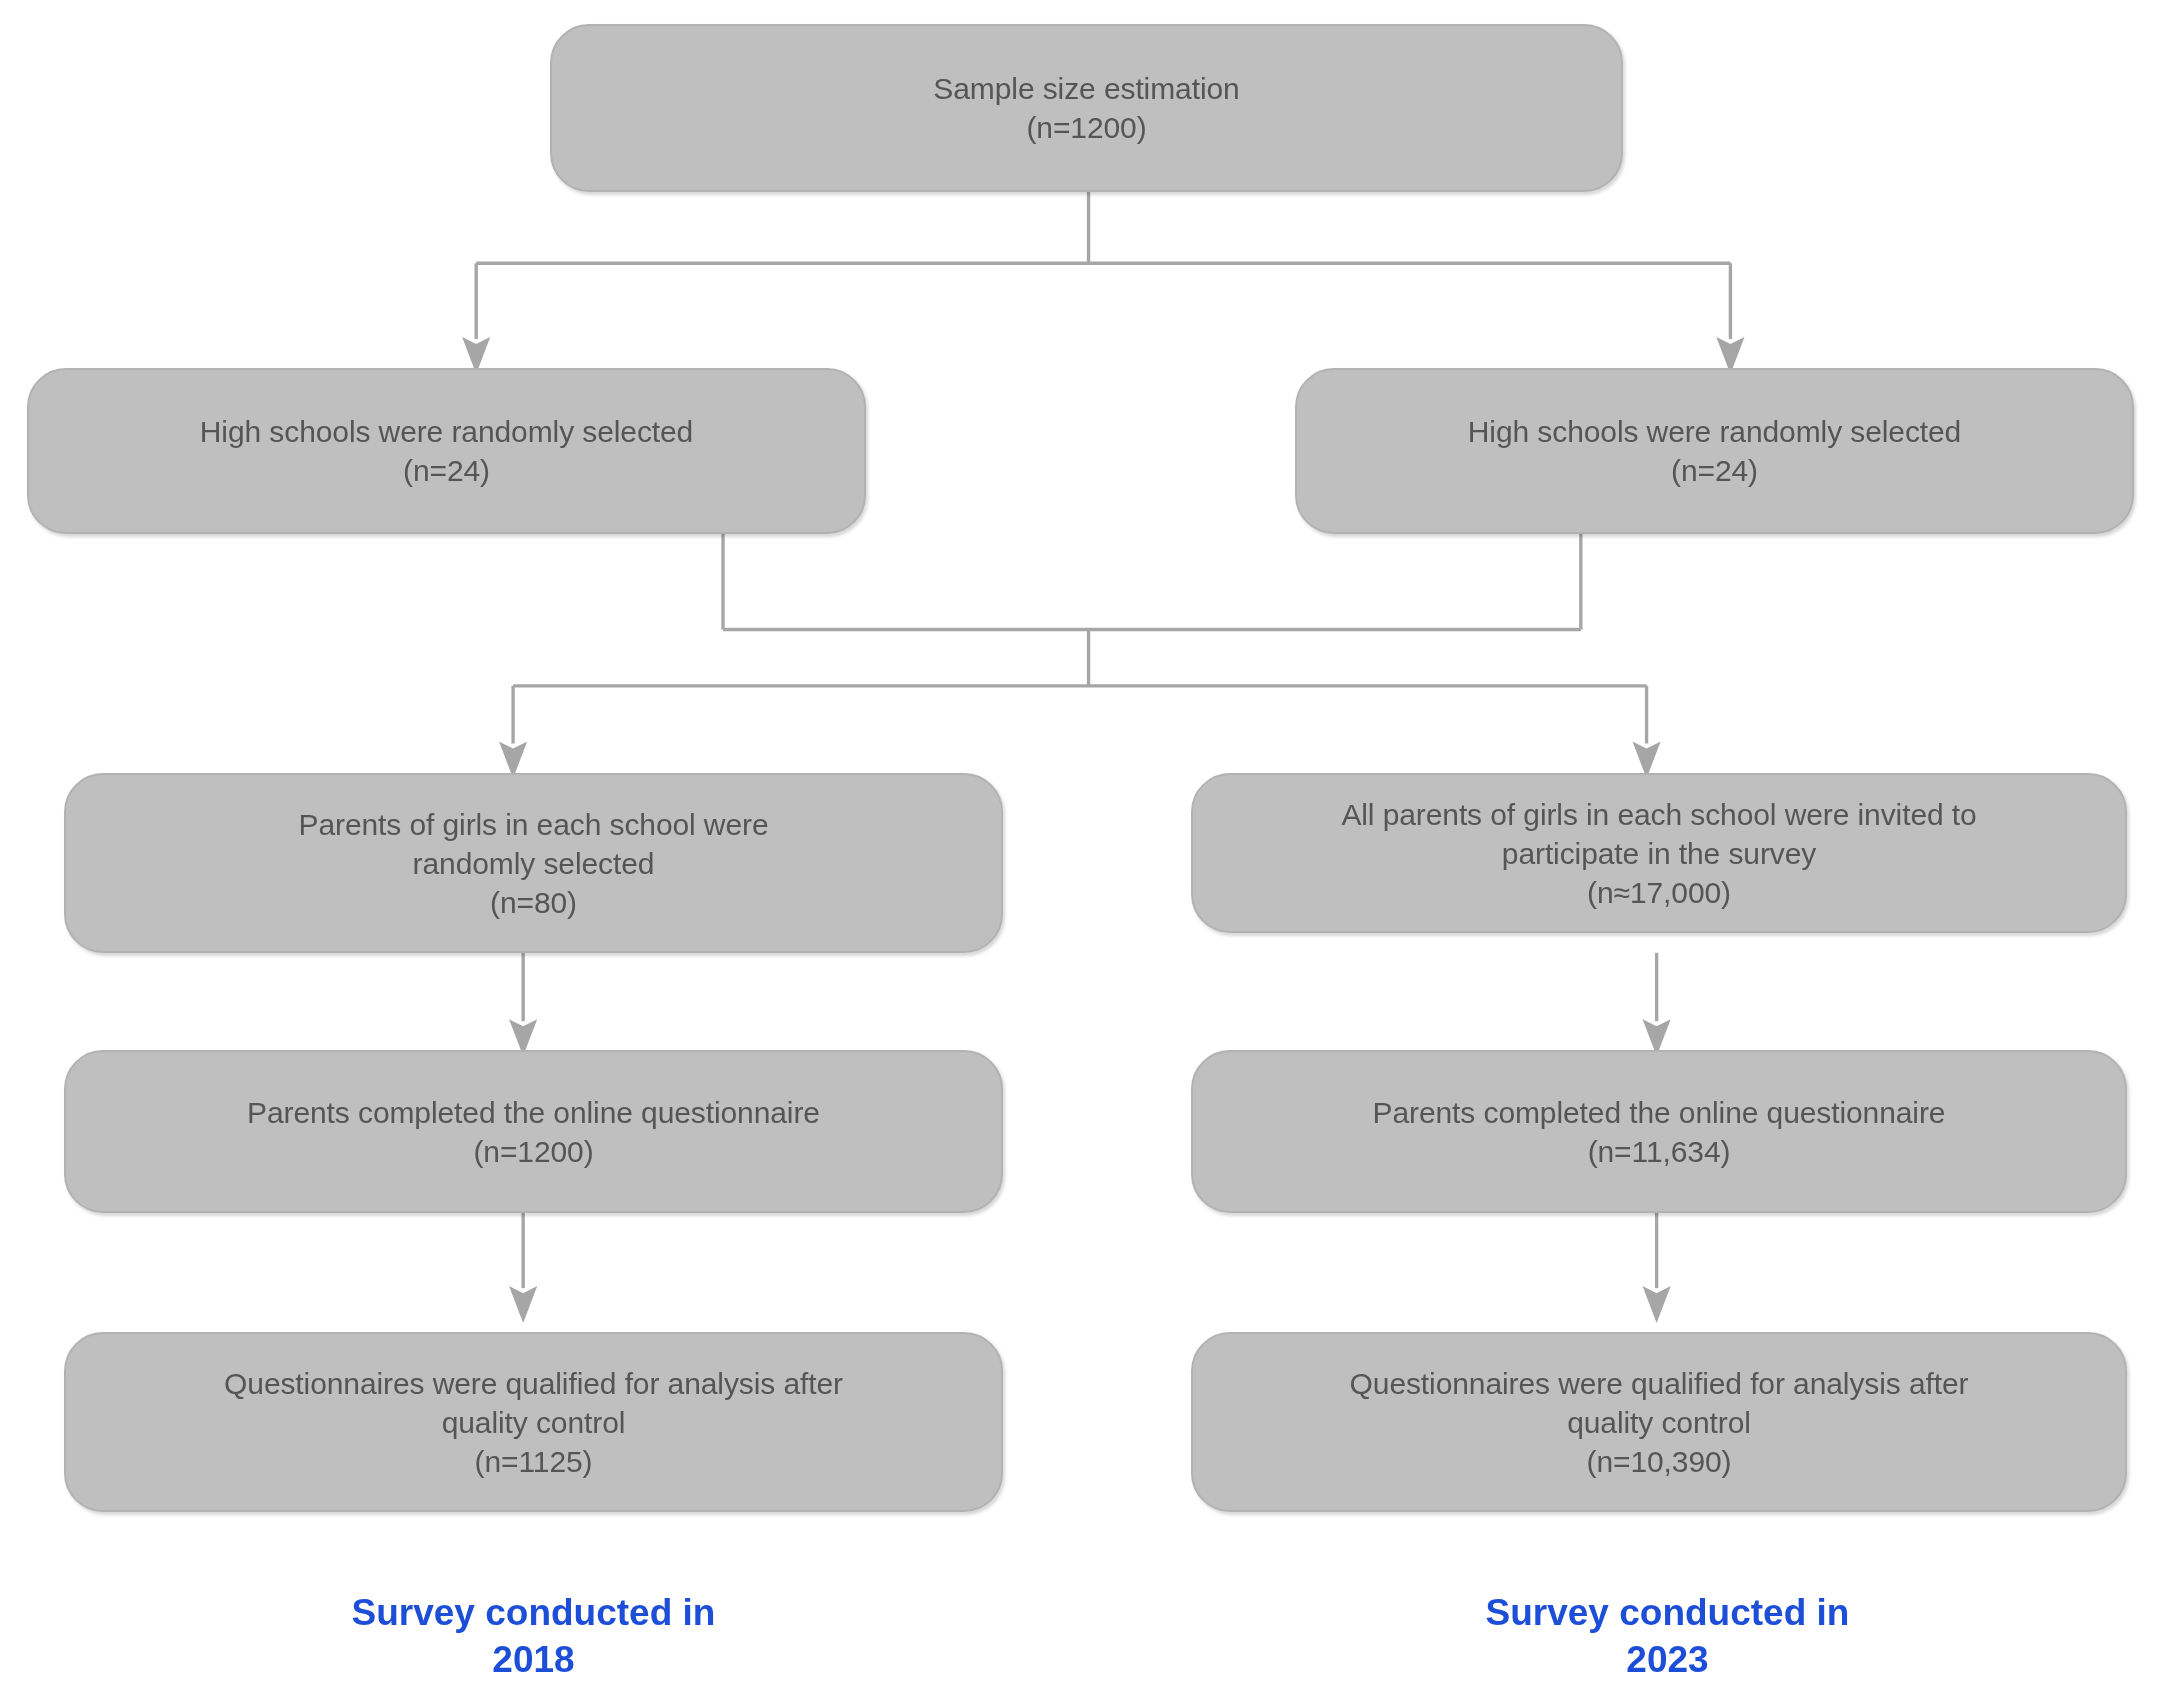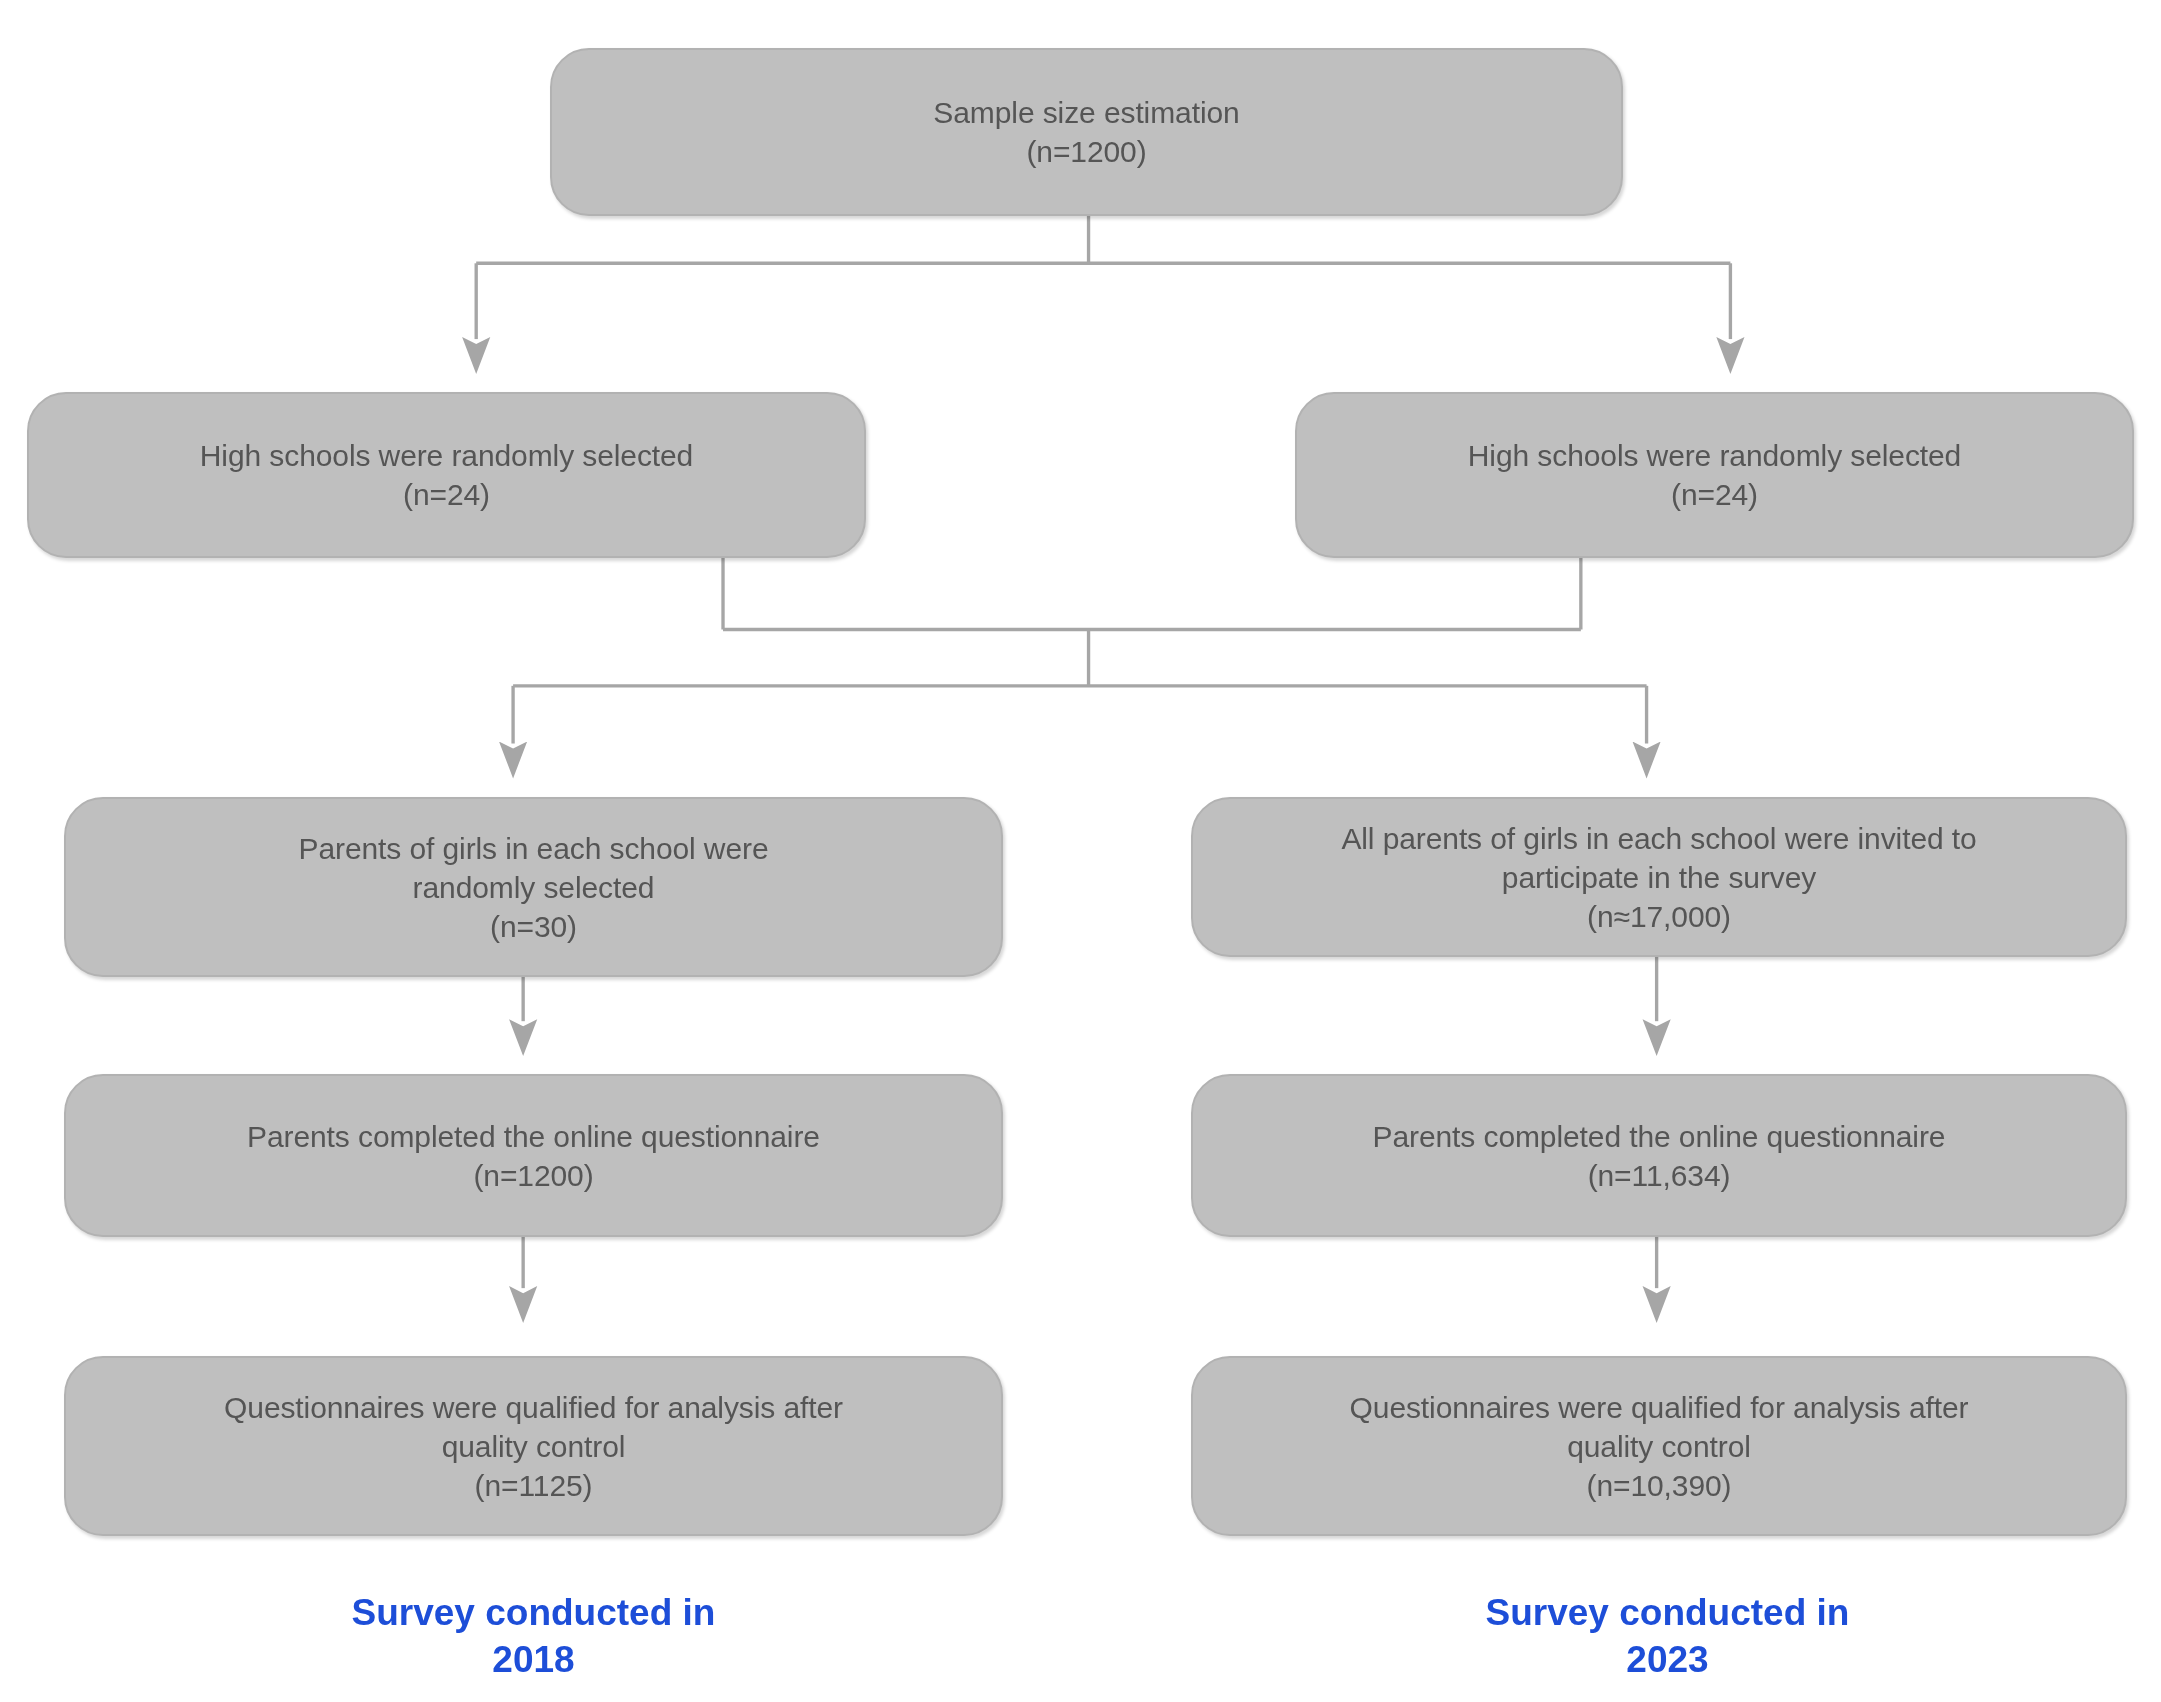--- a/index.html
+++ b/index.html
@@ -35,21 +35,20 @@
     display: flex;
     align-items: center;
     justify-content: center;
     text-align: center;
     color: #555555;
     font-size: 30px;
     line-height: 1.30;
     letter-spacing: -0.1px;
     padding: 4px 20px;
     white-space: pre-line;
-    margin-top: 24px;
   }
   .node .txt {
     display: block;
     width: 100%;
   }
   .caption {
     position: absolute;
     text-align: center;
     color: #1d4ed8;
     font-size: 37px;
@@ -107,21 +106,21 @@
   </div>
 
   <div class="node" style="left:1295px; top:368px; width:839px; height:166px;">
     <span class="txt">High schools were randomly selected
 (n=24)</span>
   </div>
 
   <div class="node" style="left:64px; top:773px; width:939px; height:180px;">
     <span class="txt">Parents of girls in each school  were
 randomly selected
-(n=30)</span>
+(n=80)</span>
   </div>
 
   <div class="node" style="left:1191px; top:773px; width:936px; height:160px;">
     <span class="txt">All parents of girls in each school  were invited to
 participate in the survey
 (n≈17,000)</span>
   </div>
 
   <div class="node" style="left:64px; top:1050px; width:939px; height:163px;">
     <span class="txt">Parents completed the online questionnaire

